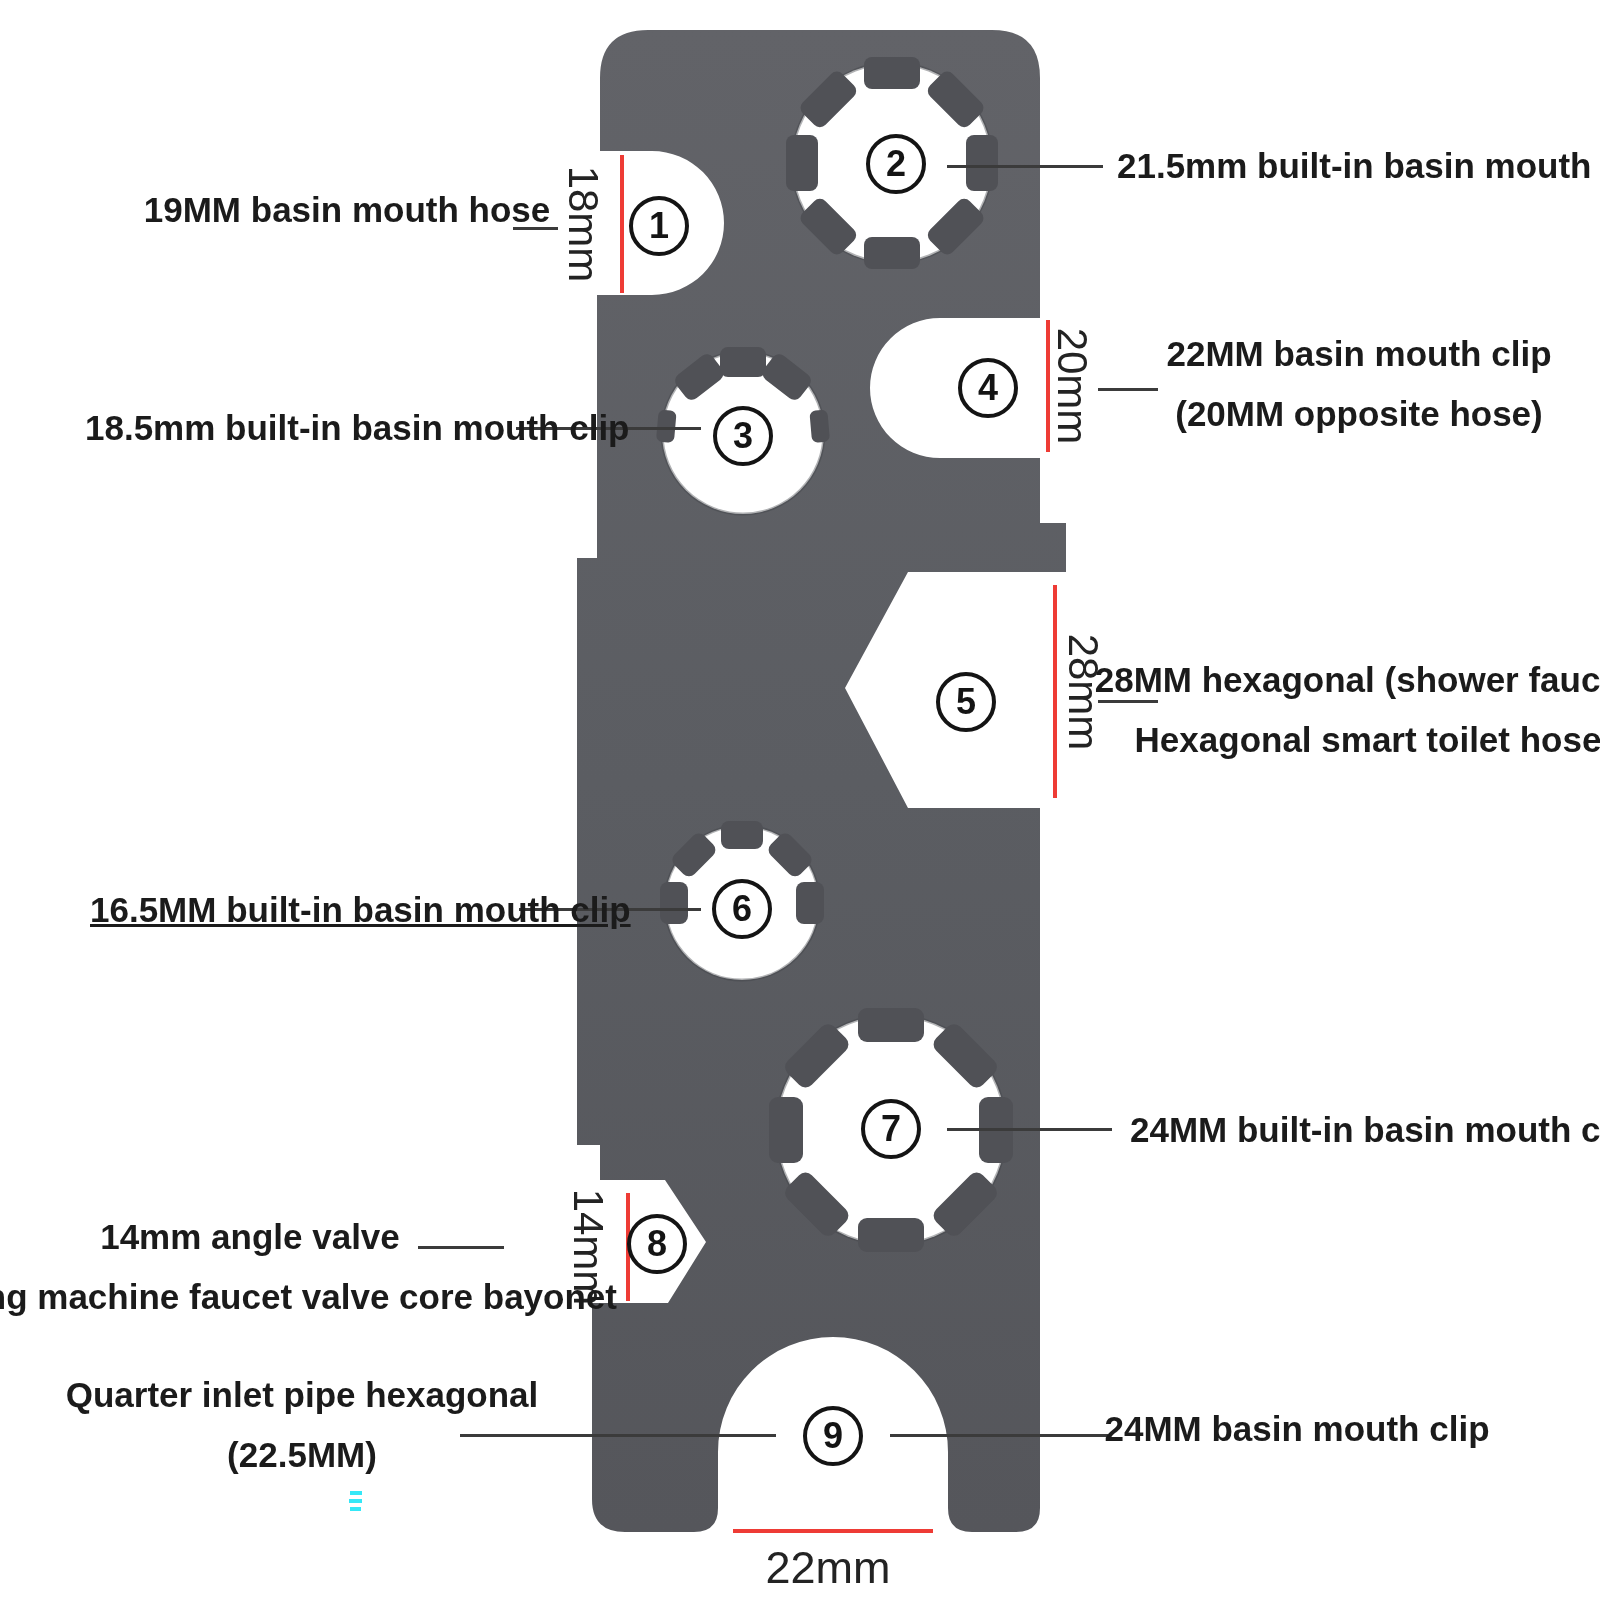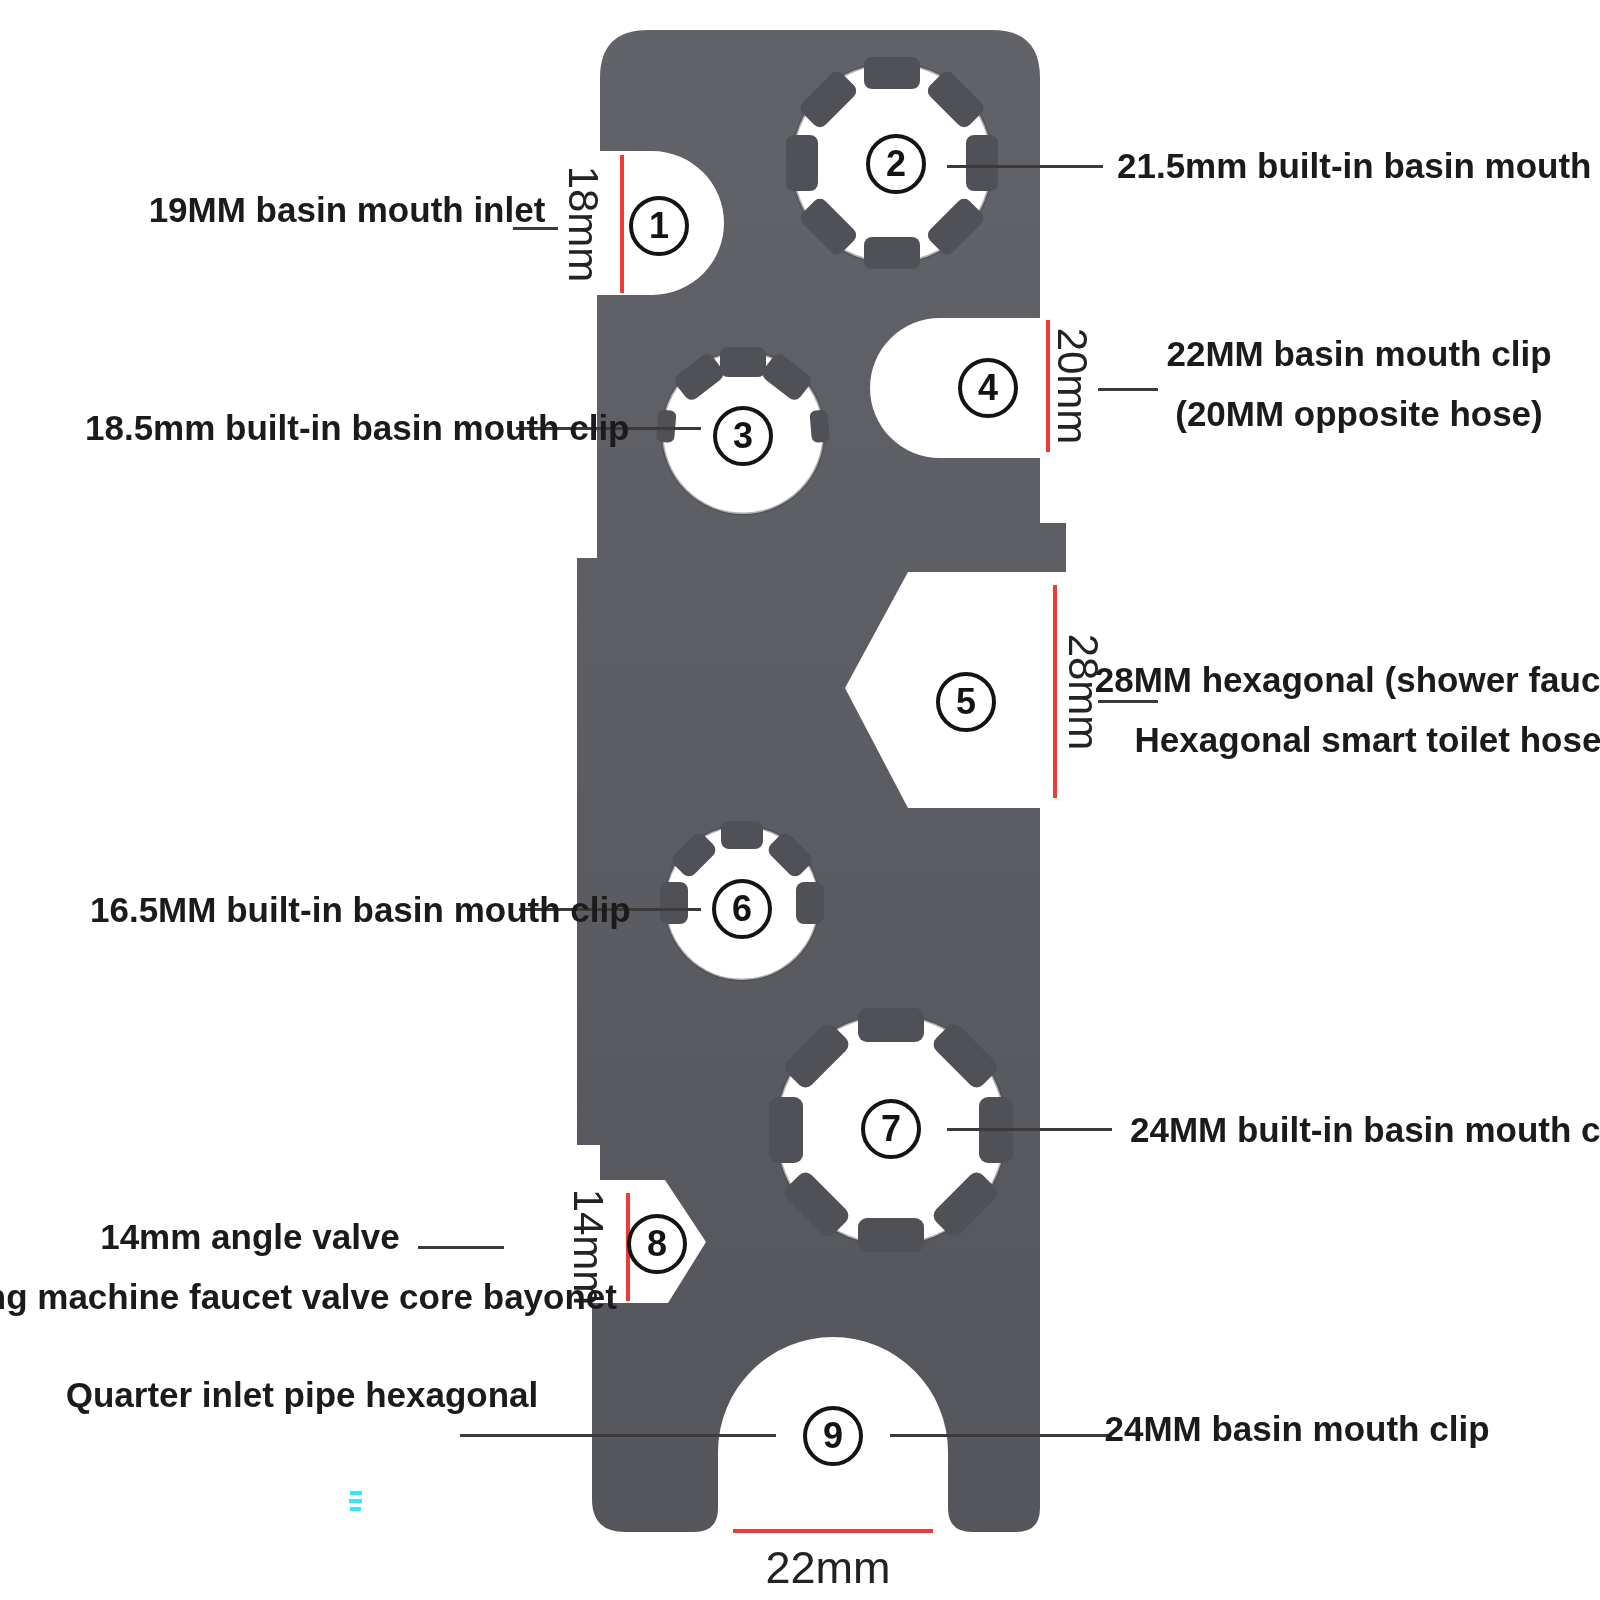--- a/index.html
+++ b/index.html
@@ -165,40 +165,41 @@
   <div class="badge" style="left:896px;top:164px;">2</div>
   <div class="badge" style="left:743px;top:436px;">3</div>
   <div class="badge" style="left:988px;top:388px;">4</div>
   <div class="badge" style="left:966px;top:702px;">5</div>
   <div class="badge" style="left:742px;top:909px;">6</div>
   <div class="badge" style="left:891px;top:1129px;">7</div>
   <div class="badge" style="left:657px;top:1244px;">8</div>
   <div class="badge" style="left:833px;top:1436px;">9</div>
 
   <div class="label center" style="left:347px;top:180px;">
-    <div>19MM basin mouth inlet</div>
+    <div>19MM basin mouth hose</div>
   </div>
   <div class="label" style="left:1117px;top:136px;">21.5mm built-in basin mouth clip</div>
   <div class="label" style="left:85px;top:398px;">18.5mm built-in basin mouth clip</div>
   <div class="label center" style="left:1359px;top:324px;">
     <div>22MM basin mouth clip</div>
     <div>(20MM opposite hose)</div>
   </div>
   <div class="label center" style="left:1368px;top:650px;">
     <div>28MM hexagonal (shower faucet,</div>
     <div>Hexagonal smart toilet hose</div>
   </div>
-  <div class="label" style="left:90px;top:880px;">16.5MM built-in basin mouth clip</div>
+  <div class="label" style="left:90px;top:880px;text-decoration:underline;">16.5MM built-in basin mouth clip</div>
   <div class="label" style="left:1130px;top:1100px;">24MM built-in basin mouth clip</div>
   <div class="label center" style="left:250px;top:1207px;">
     <div>14mm angle valve</div>
     <div>Washing machine faucet valve core bayonet</div>
   </div>
   <div class="label center" style="left:302px;top:1365px;">
     <div>Quarter inlet pipe hexagonal</div>
+    <div>(22.5MM)</div>
   </div>
   <div class="label center" style="left:1297px;top:1399px;">
     <div>24MM basin mouth clip</div>
   </div>
 
   <div class="artifact" style="left:350px;top:1491px;width:12px;height:4px;"></div>
   <div class="artifact" style="left:349px;top:1499px;width:13px;height:4px;"></div>
   <div class="artifact" style="left:350px;top:1507px;width:11px;height:4px;"></div>
 
 </div>

